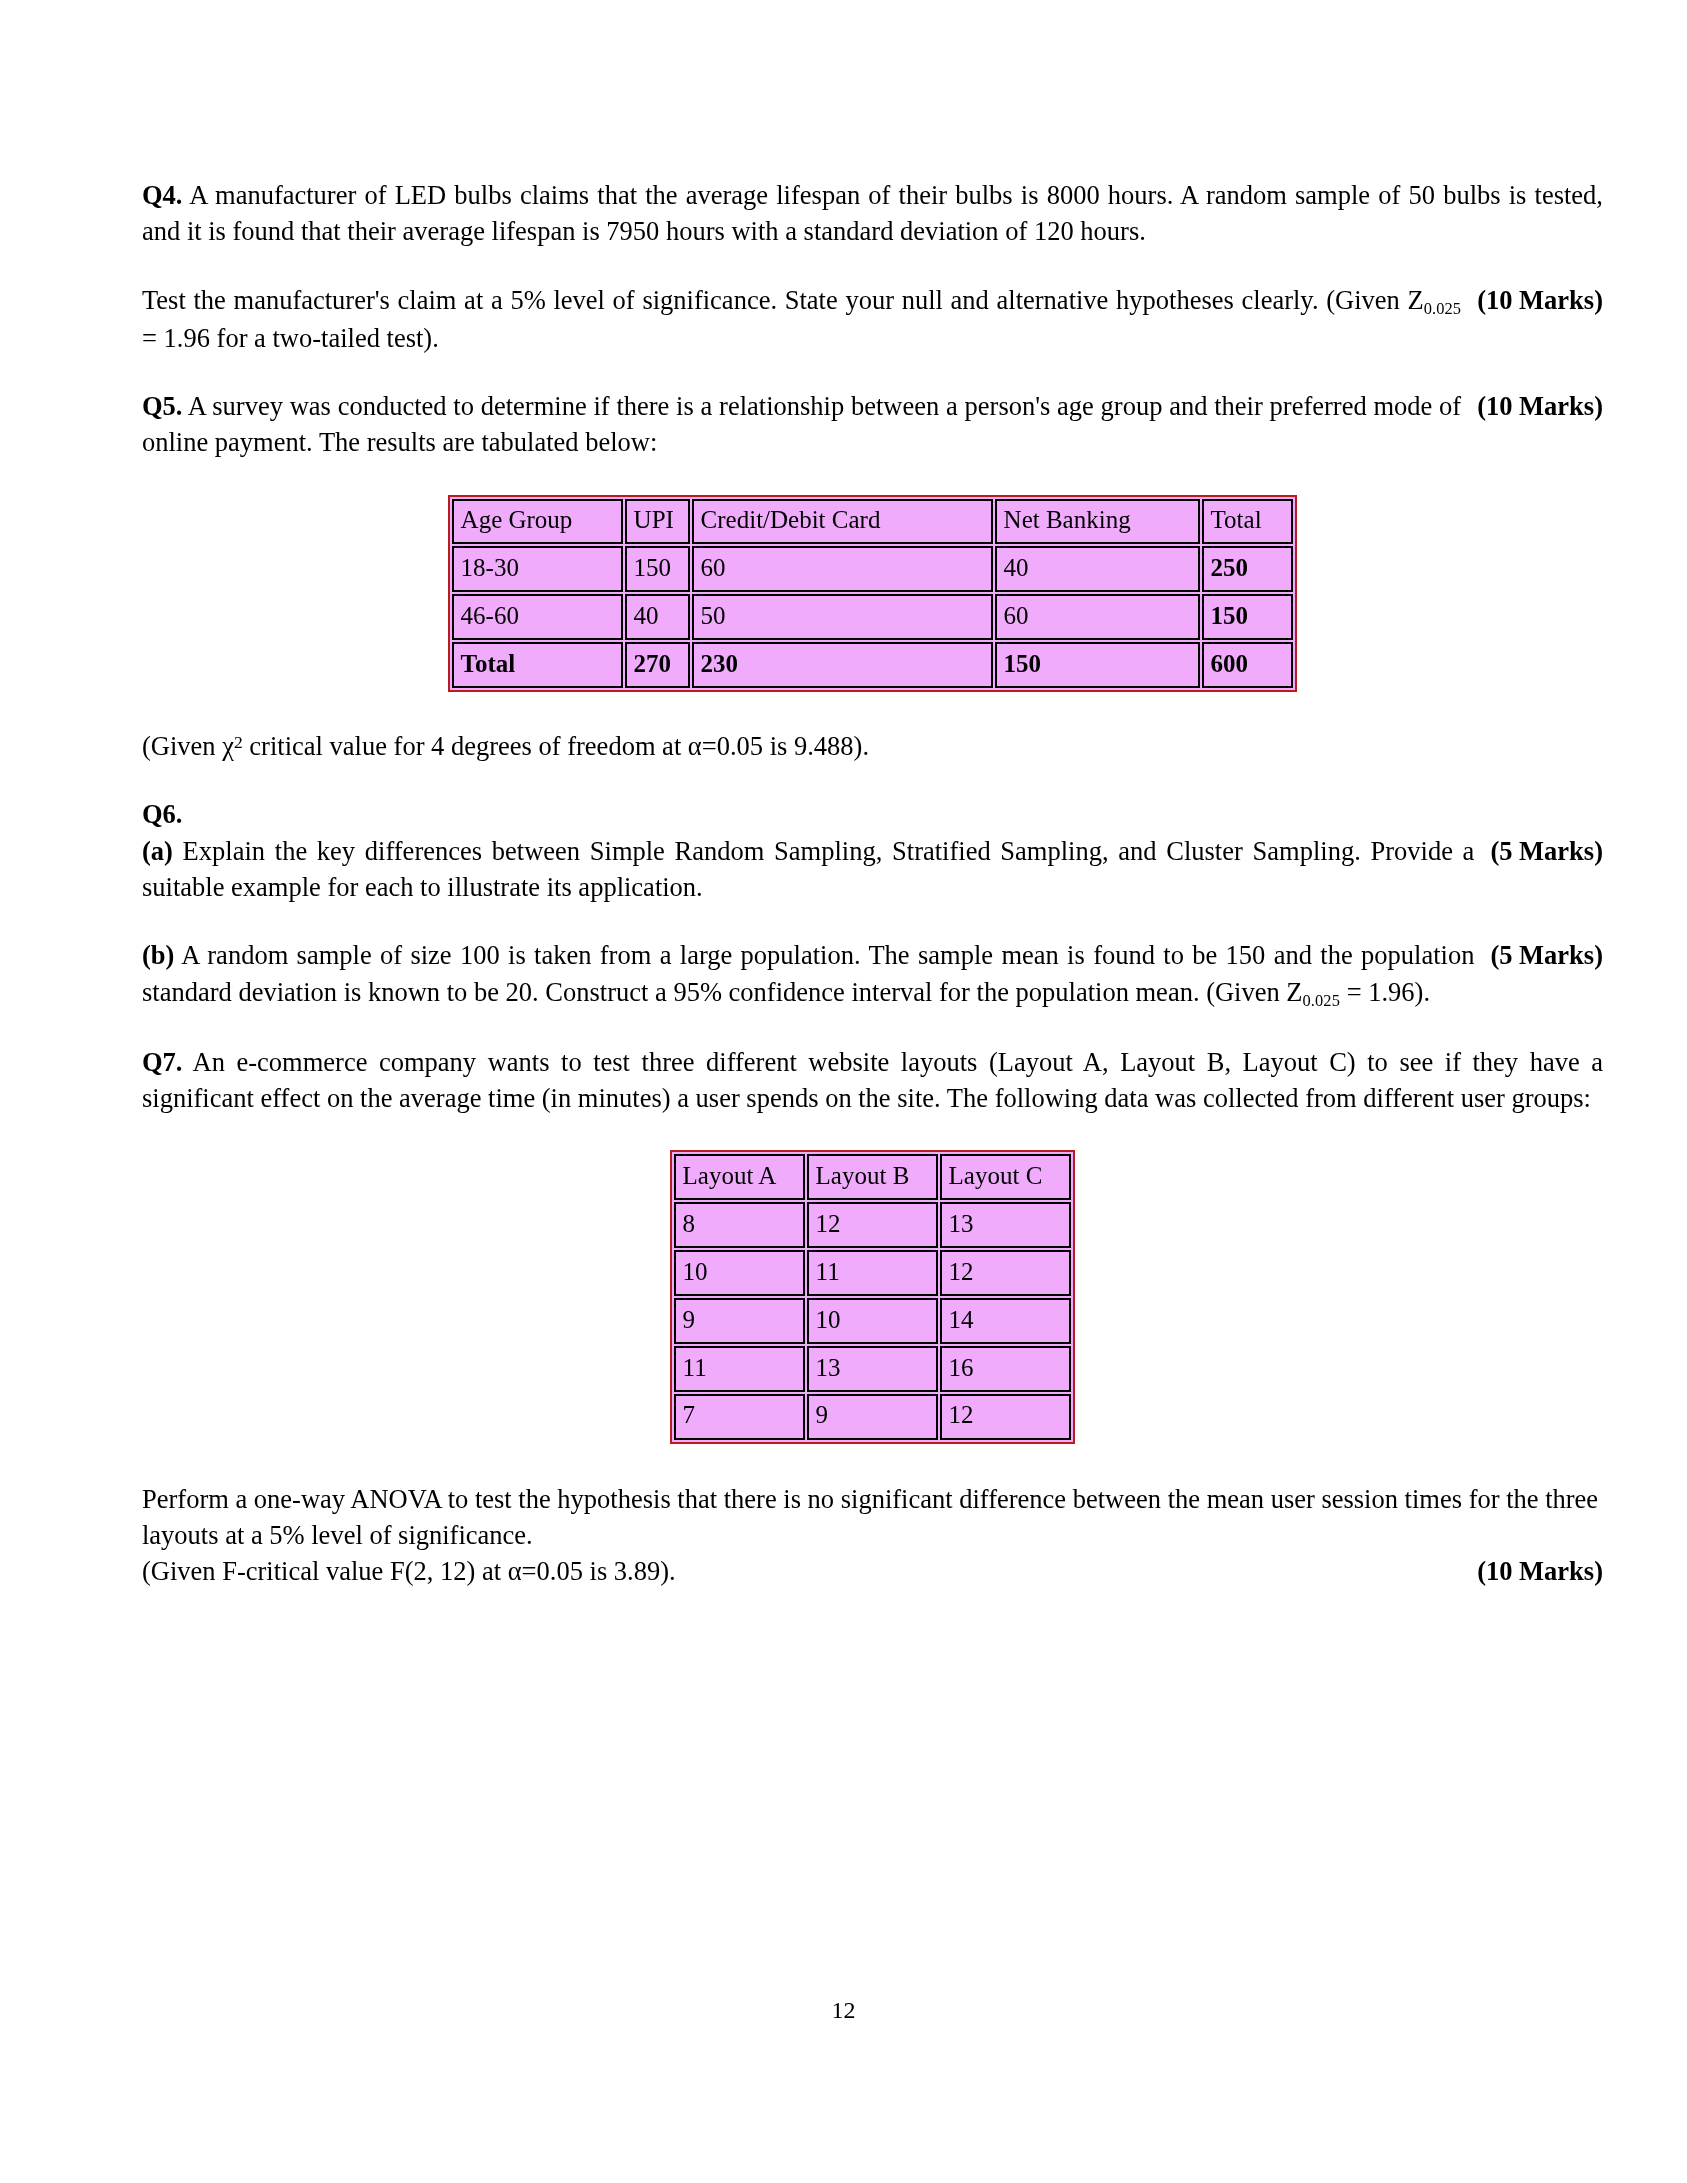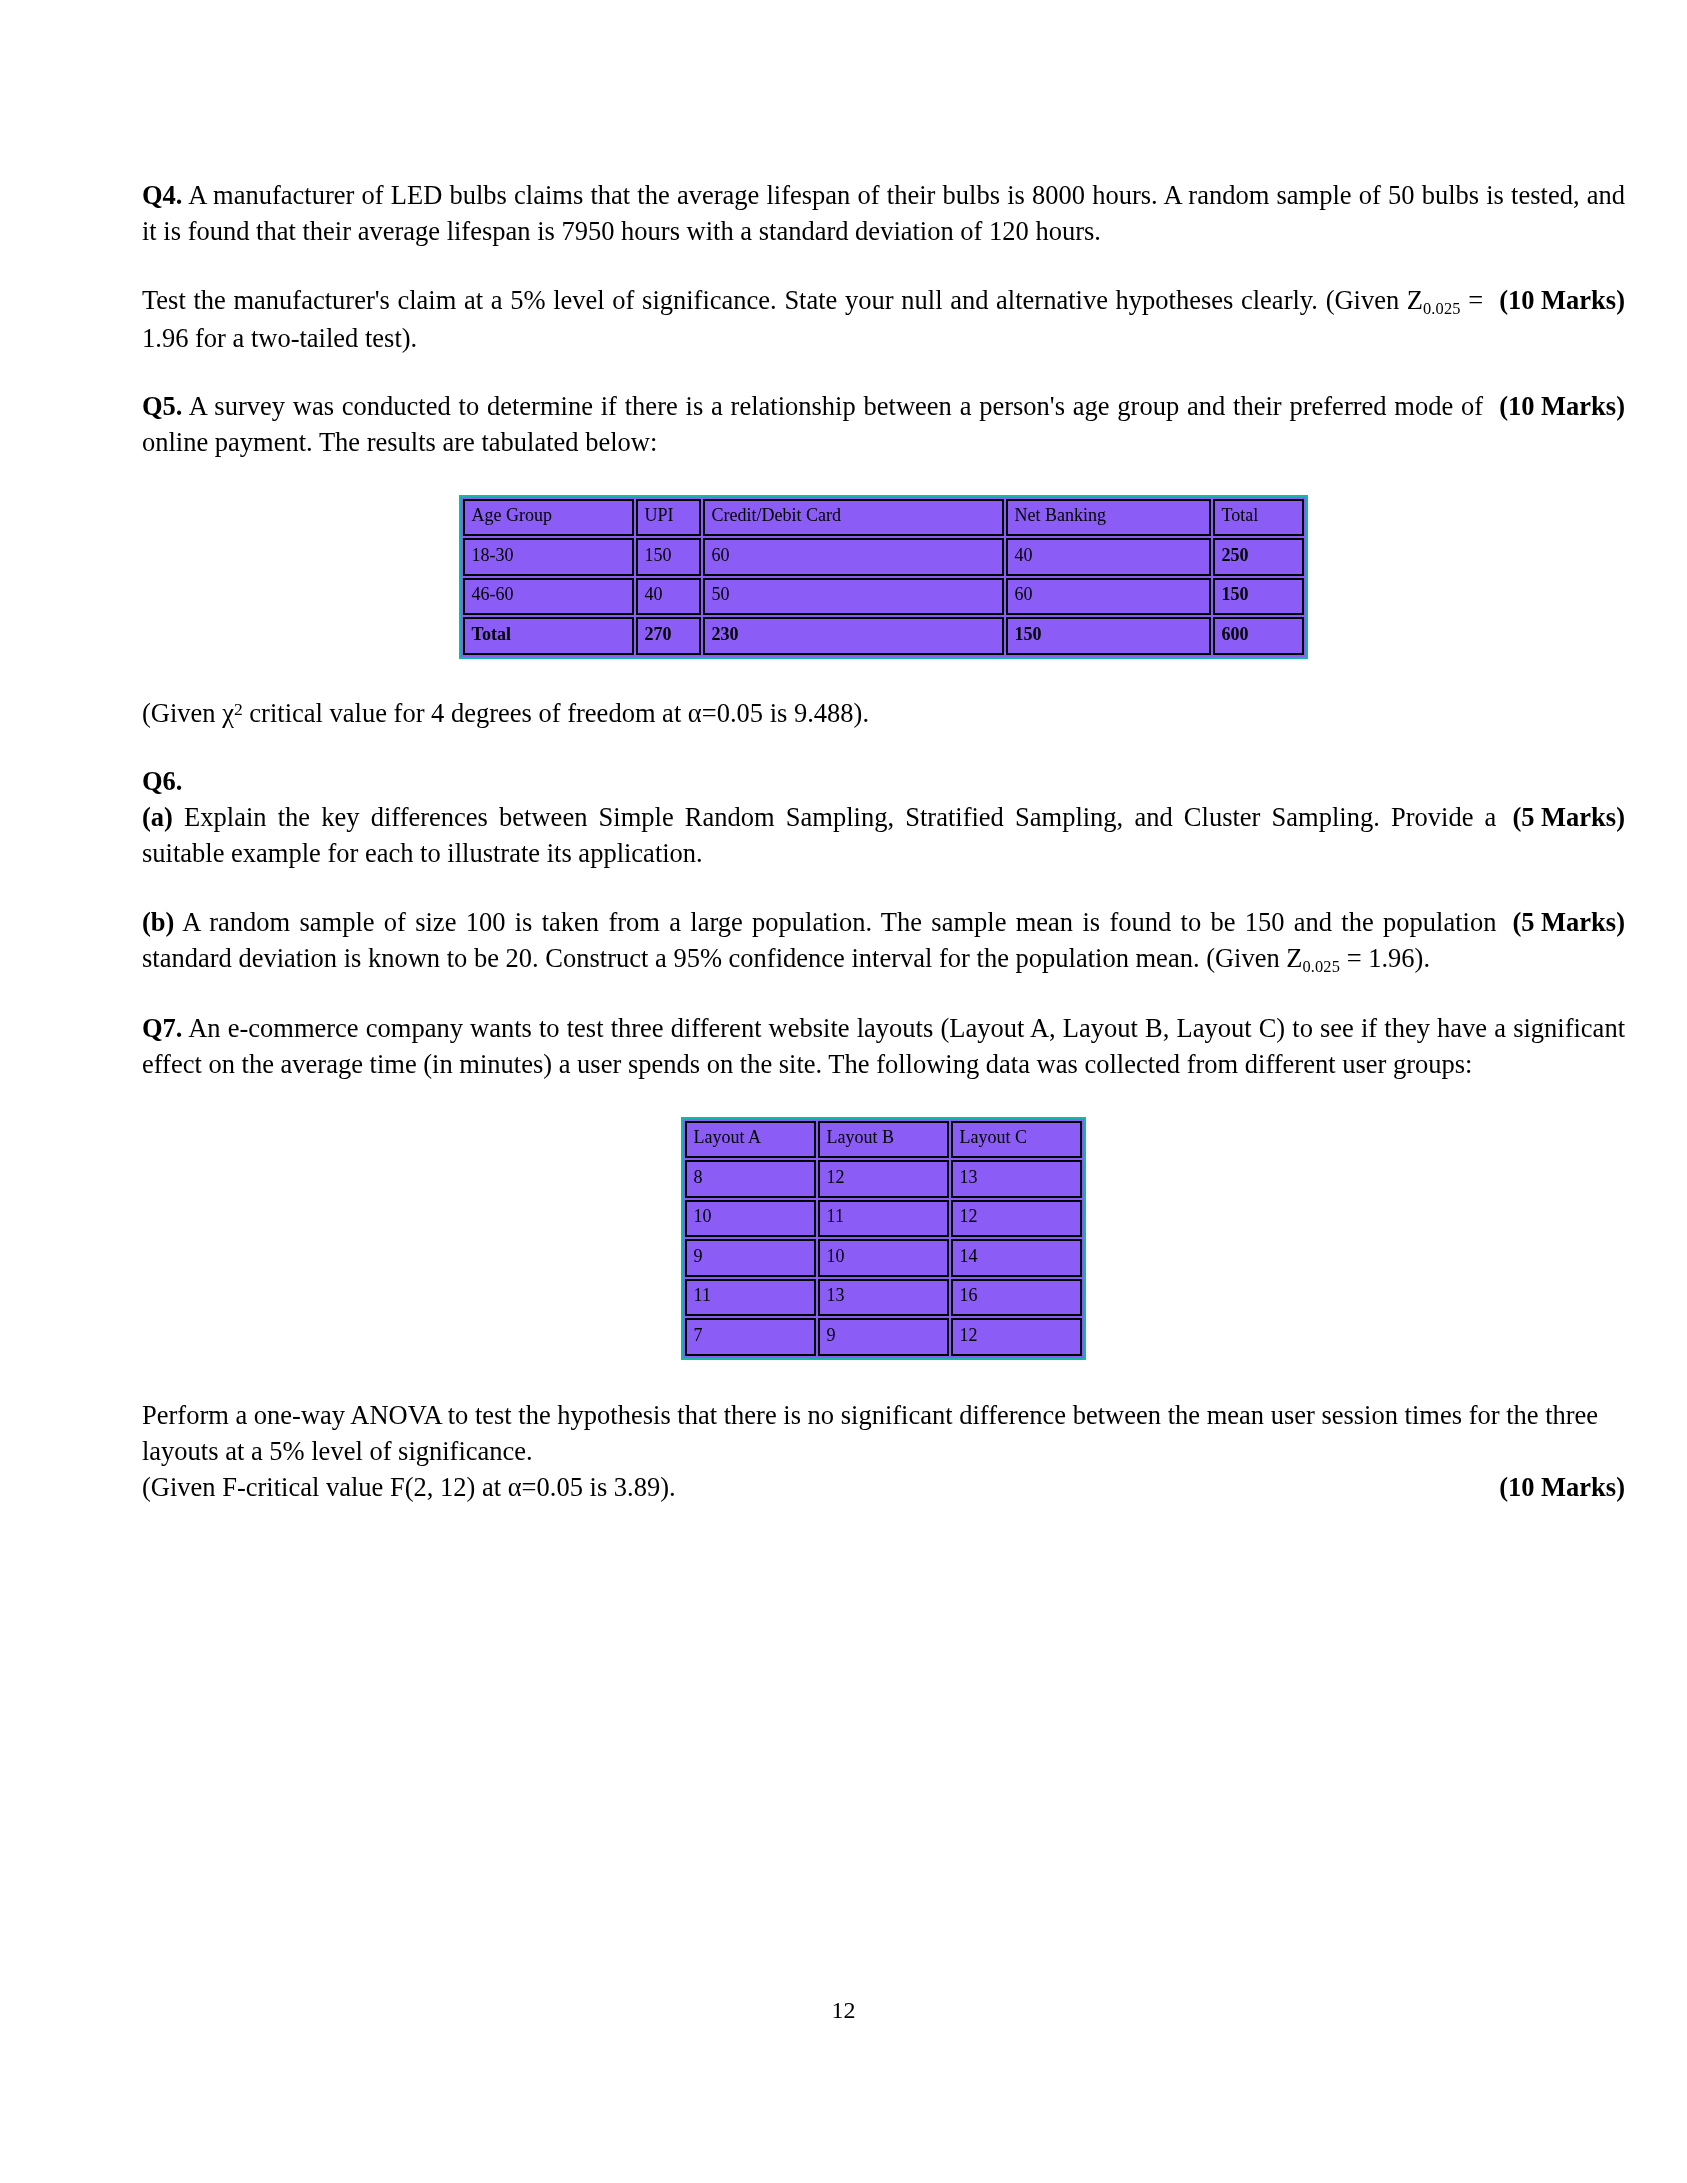--- a/index.html
+++ b/index.html
@@ -14,21 +14,21 @@
     color: #000000;
     position: relative;
     overflow: hidden;
   }
   .page {
     position: absolute;
     left: 0; top: 0;
     width: 1687px;
     height: 2175px;
     box-sizing: border-box;
-    padding: 177px 62px 0 142px;
+    padding: 177px 84px 0 142px;
   }
   .para {
     font-size: 26.5px;
     line-height: 1.37;
     text-align: justify;
     text-justify: inter-word;
     margin: 0 0 0 0;
   }
   .para.left {
     text-align: left;
@@ -50,23 +50,23 @@
     vertical-align: 0.42em;
   }
   
   .tbl-wrap {
     display: flex;
     justify-content: center;
   }
   table.doc-tbl {
     border-collapse: separate;
     border-spacing: 2px;
-    border: 2px solid #14b8a6;
-    background: #8b5cf6;
-    font-size: 18px;
+    border: 2px solid #b91c1c;
+    background: #f0abfc;
+    font-size: 25px;
     line-height: 1.2;
   }
   table.doc-tbl td,
   table.doc-tbl th {
     border: 2px solid #000;
     padding: 4.6px 6.6px 7.3px 6.6px;
     text-align: left;
     font-weight: normal;
     vertical-align: top;
     white-space: nowrap;

